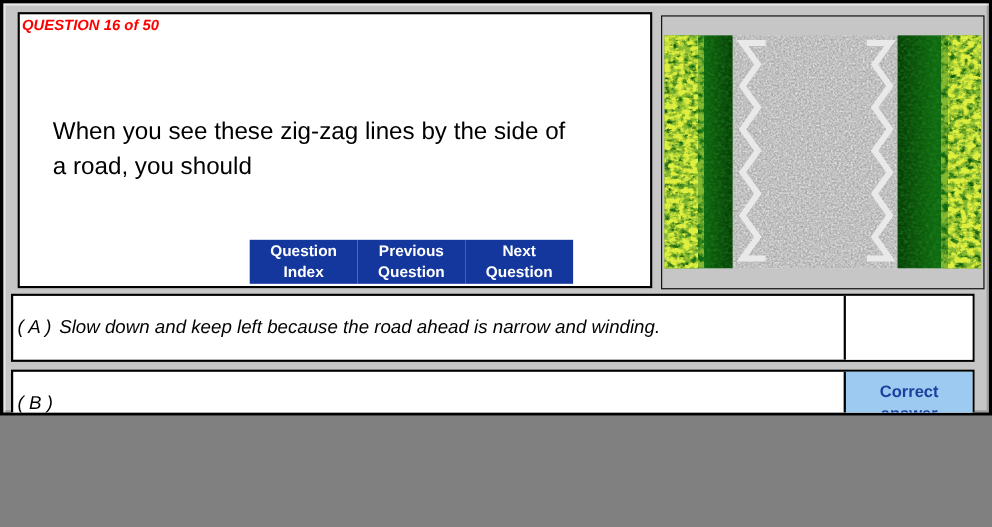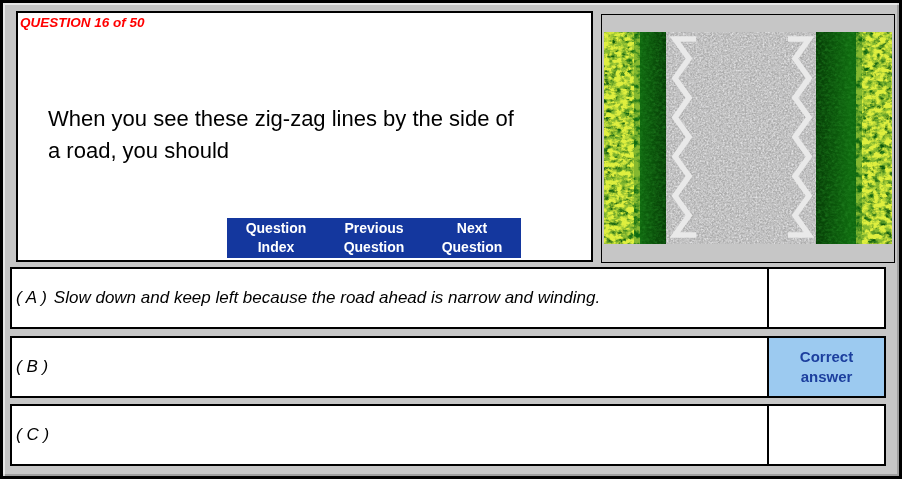--- a/index.html
+++ b/index.html
@@ -1,17 +1,17 @@
 <!DOCTYPE html>
 <html><head>
 <meta charset="utf-8">
 <style>
   html,body { margin:0; padding:0; background:#808080; }
   .page {
-    position:relative; width:902px; height:479px; box-sizing:border-box;
+    position:relative; width:902px; height:378px; box-sizing:border-box;
     background:#c6c6c6; border:3px solid #000;
     box-shadow: inset 2px 2px 0 rgba(255,255,255,0.6), inset -2px -2px 0 rgba(110,110,110,0.45);
     font-family:"Liberation Sans","DejaVu Sans",sans-serif;
     overflow:hidden;
   }
   
   .qpanel {
     position:absolute; left:13px; top:8px; width:577px; height:251px;
     background:#fff; border:2px solid #000; box-sizing:border-box;
   }

